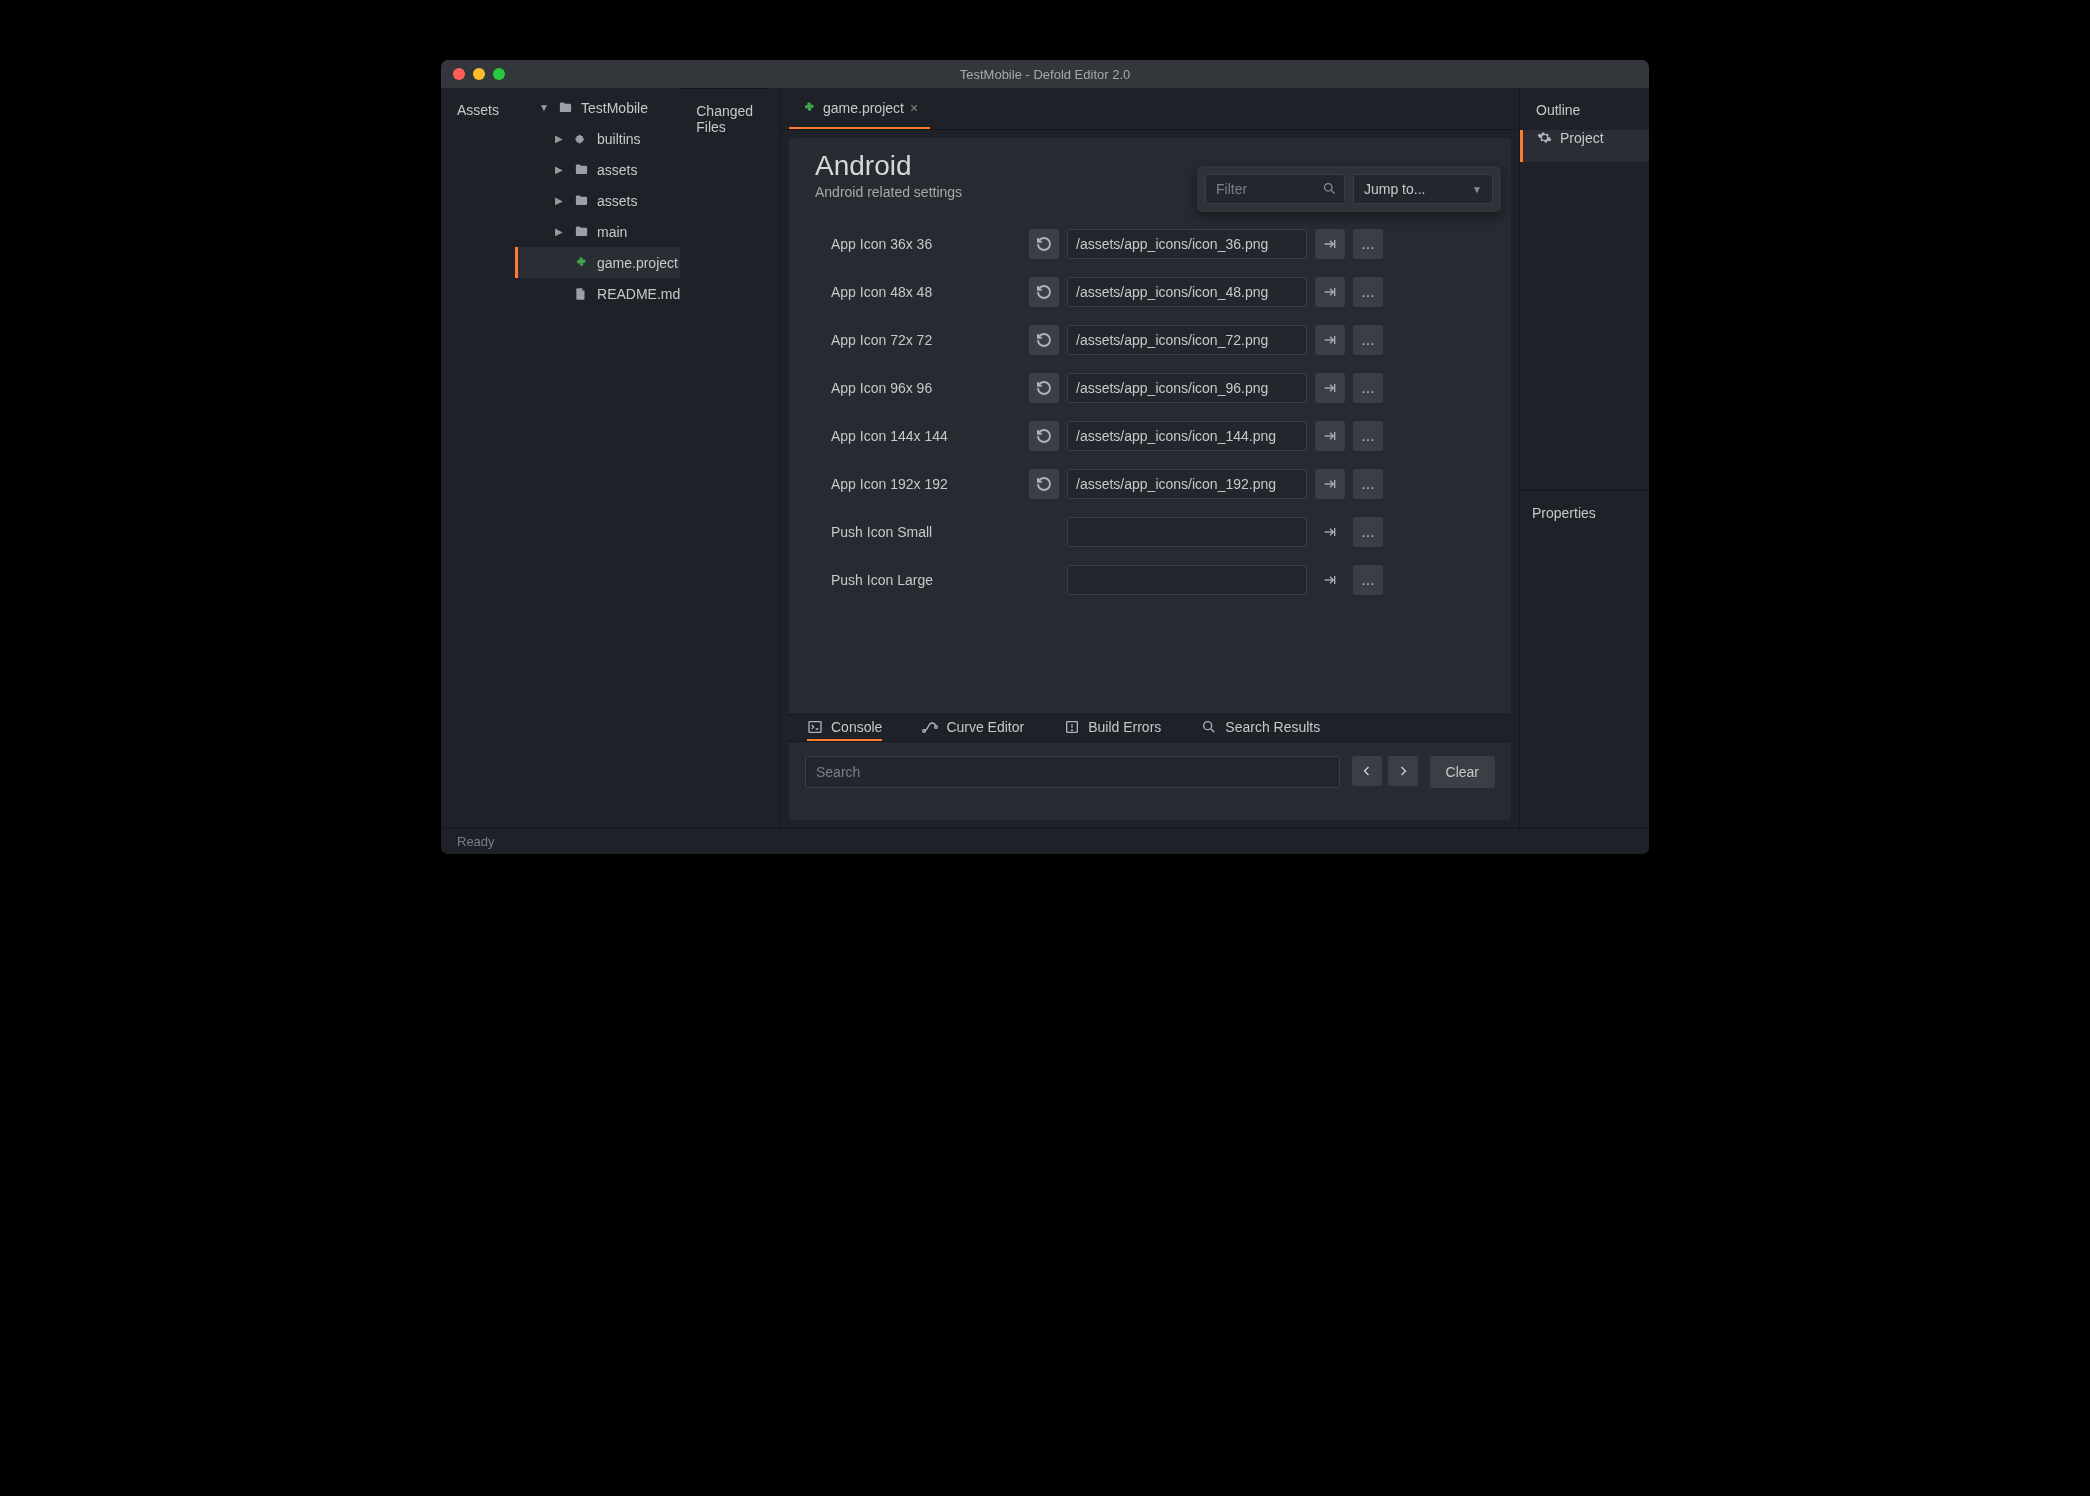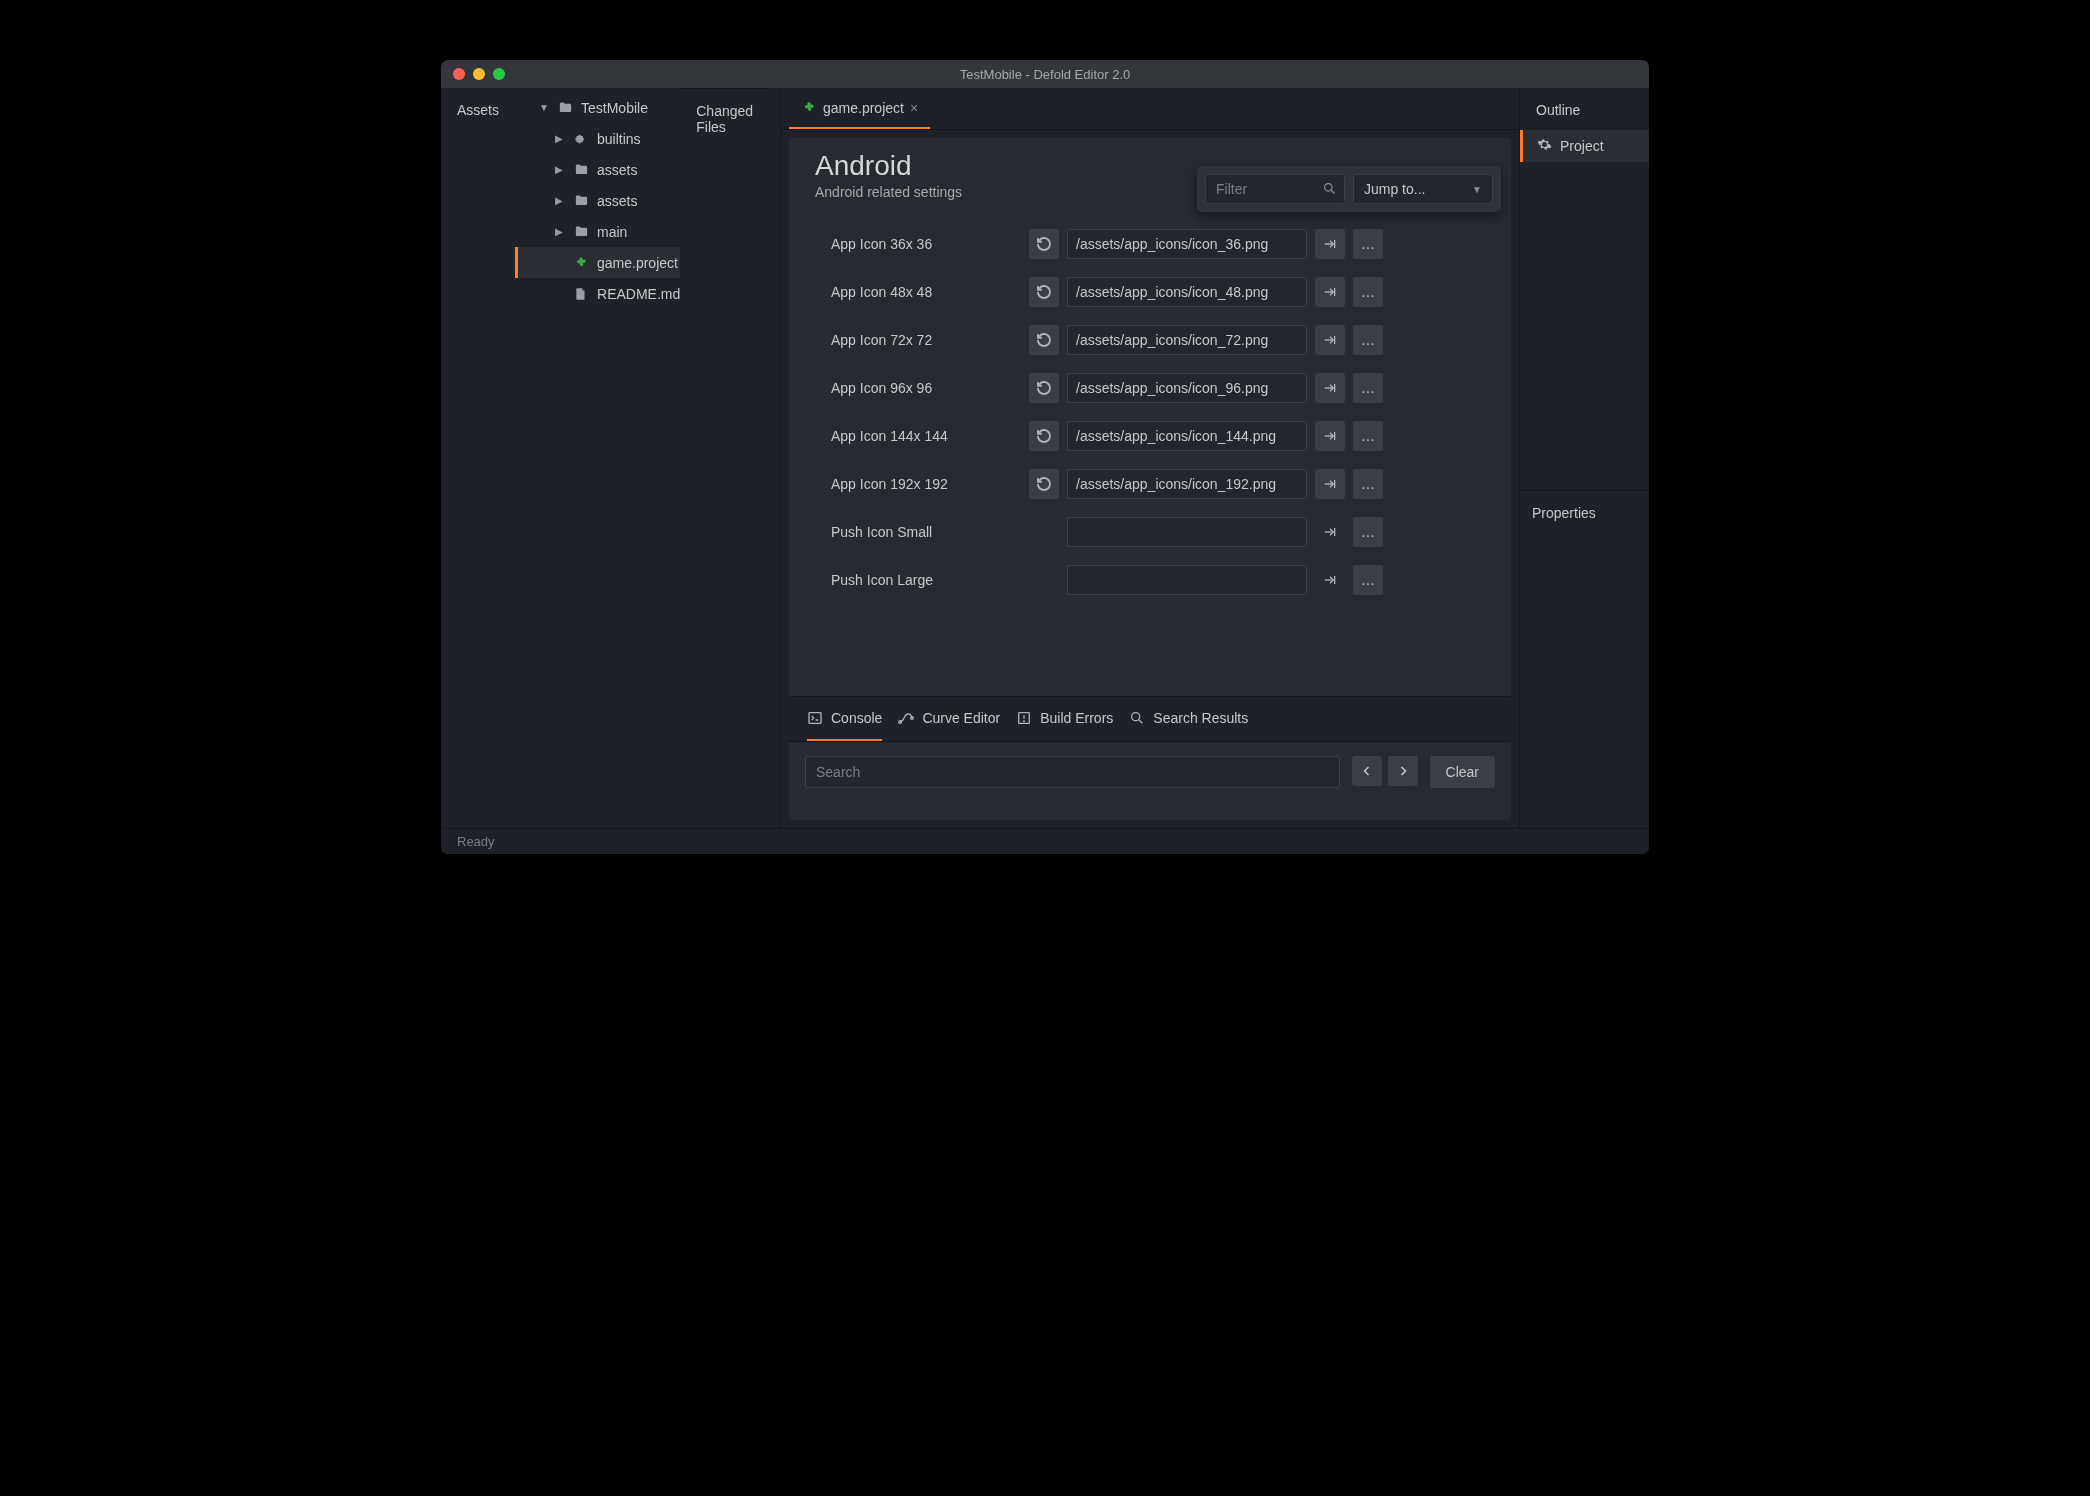--- a/index.html
+++ b/index.html
@@ -249,22 +249,22 @@
   border-radius: 3px;
   color: #aeb3b9;
   display: flex; align-items: center; justify-content: center;
   font-size: 16px;
   cursor: pointer;
 }
 .icon-btn.ghost { background: transparent; }
 .bottom-tabs {
   display: flex;
   align-items: center;
-  height: 46px;
-  gap: 16px;
+  height: 28px;
+  gap: 40px;
   padding-left: 18px;
   border-top: 1px solid #14171b;
   border-bottom: 1px solid #14171b;
   margin: 0 8px;
 }
 .btab {
   display: flex;
   align-items: center;
   gap: 8px;
   height: 100%;
@@ -309,21 +309,20 @@
 .right-panel {
   width: 130px;
   background: #1e2228;
   border-left: 1px solid #14171b;
   display: flex;
   flex-direction: column;
 }
 .outline-body { flex: 0 0 360px; }
 .outline-item {
   display: flex;
-  align-items: center;
   gap: 8px;
   height: 32px;
   padding-left: 14px;
   background: #2a2e34;
   border-left: 3px solid #ff7b2e;
   font-size: 14px;
 }
 .gear-icon svg { fill: #aeb3b9; }
 .properties-sec {
   border-top: 1px solid #14171b;

